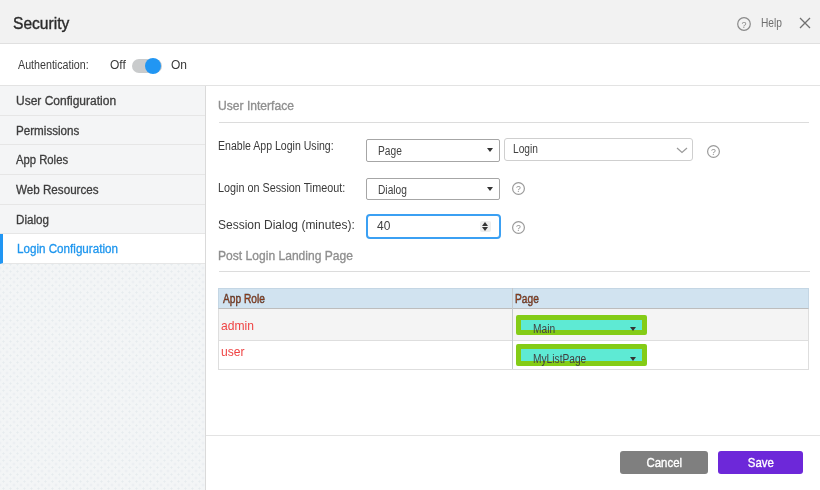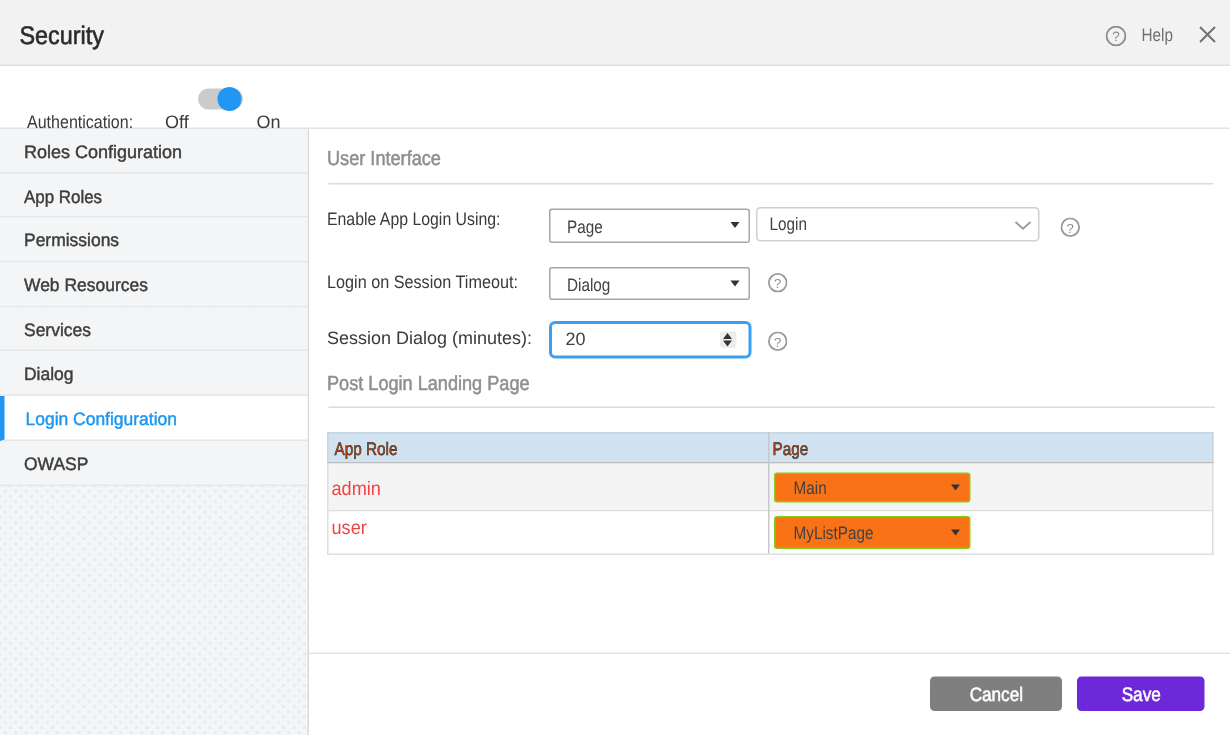--- a/index.html
+++ b/index.html
@@ -8,21 +8,21 @@
   .abs { position:absolute; }
   .tx { display:inline-block; transform-origin:0 50%; white-space:nowrap; }
 
   
   .hdr { position:absolute; left:0; top:0; width:820px; height:44px; background:#f2f2f2; border-bottom:1px solid #e0e0e0; }
   .title { position:absolute; left:13px; top:14px; font-size:17px; color:#2b2b2b; -webkit-text-stroke:0.4px #2b2b2b; }
   .helptxt { position:absolute; left:761px; top:16px; font-size:12px; color:#6f6f6f; }
 
   
   .authrow { position:absolute; left:0; top:45px; width:820px; height:41px; background:#fff; border-bottom:1px solid #e3e3e3; }
-  .ar { position:absolute; top:0; height:41px; line-height:41px; font-size:12px; color:#3a3a3a;margin-top:16px; }
+  .ar { position:absolute; top:0; height:41px; line-height:41px; font-size:12px; color:#3a3a3a; }
   .track { position:absolute; left:132px; top:14px; width:30px; height:14px; background:#c9cbcc; border-radius:7px; }
   .knob { position:absolute; left:13px; top:-1px; width:16px; height:16px; background:#2196f3; border-radius:50%; }
 
   
   .sidebar { position:absolute; left:0; top:86px; width:206px; height:404px;
     background-color:#f3f5f6;
     background-image:radial-gradient(circle, #e6ebee 0.9px, rgba(0,0,0,0) 1.2px),
                      radial-gradient(circle, #e6ebee 0.9px, rgba(0,0,0,0) 1.2px);
     background-size:7px 7px, 7px 7px;
     background-position:0 0, 3.5px 3.5px;
@@ -49,21 +49,21 @@
   .spin .up { position:absolute; left:2px; top:1px; width:0; height:0; border-left:3.5px solid transparent; border-right:3.5px solid transparent; border-bottom:4px solid #333; }
   .spin .dn { position:absolute; left:2px; bottom:1px; width:0; height:0; border-left:3.5px solid transparent; border-right:3.5px solid transparent; border-top:4px solid #333; }
 
   
   .thead { position:absolute; left:218px; top:288px; width:591px; height:20.5px; background:#d1e3f0; border:1px solid #c4d6e4; border-bottom:1px solid #bdbdbd; }
   .thc { position:absolute; top:0; height:19px; line-height:20px; font-size:12px; color:#c2410c; -webkit-text-stroke:0.4px #333; }
   .coldiv { position:absolute; left:512px; top:288px; width:1px; height:81px; background:#c4c9cd; }
   .r1 { position:absolute; left:218px; top:308.5px; width:591px; height:32px; background:#f4f4f4; border:1px solid #dedede; border-top:none; }
   .r2 { position:absolute; left:218px; top:340.5px; width:591px; height:29px; background:#fff; border:1px solid #dedede; border-top:none; }
   .ctext { position:absolute; left:221px; font-size:13px; color:#ef4444; }
-  .cellsel { position:absolute; background:#f97316; border:1px solid #84cc16; border-radius:2px; font-size:12px; color:#424242; }
+  .cellsel { position:absolute; background:#5eead4; border:5px solid #84cc16; border-radius:2px; font-size:12px; color:#424242; }
   .cellsel .stx { position:absolute; left:12px; top:0; height:19px; line-height:19px; }
 
   
   .footline { position:absolute; left:206px; top:435px; width:614px; height:1px; background:#e3e3e3; }
   .btn { position:absolute; top:451px; height:23px; border-radius:3px; color:#fff; font-size:13px; text-align:center; line-height:23px; -webkit-text-stroke:0.35px #fff; }
   .cancel { left:620px; width:88px; background:#7f7f7f; }
   .save { left:718px; width:85px; background:#6d28d9; }
 </style>
 </head>
 <body>
@@ -82,28 +82,26 @@
   <div class="authrow">
     <div class="ar" style="left:18px"><span class="tx" style="transform:scaleX(0.891)">Authentication:</span></div>
     <div class="ar" style="left:110px"><span class="tx" style="transform:scaleX(1)">Off</span></div>
     <div class="track">
       <div class="knob"></div>
     </div>
     <div class="ar" style="left:171px"><span class="tx" style="transform:scaleX(1)">On</span></div>
   </div>
 
   <div class="sidebar">
-    <div class="item">Roles Configuration</div>
+    <div class="item">User Configuration</div>
+    <div class="item"><span class="tx" style="transform:scaleX(0.97)">Permissions</span></div>
     <div class="item"><span class="tx" style="transform:scaleX(0.94)">App Roles</span></div>
-    <div class="item"><span class="tx" style="transform:scaleX(0.97)">Permissions</span></div>
     <div class="item"><span class="tx" style="transform:scaleX(0.97)">Web Resources</span></div>
-    <div class="item"><span class="tx" style="transform:scaleX(0.97)">Services</span></div>
     <div class="item"><span class="tx" style="transform:scaleX(0.97)">Dialog</span></div>
     <div class="item sel"><span class="tx" style="transform:scaleX(0.97)">Login Configuration</span></div>
-    <div class="item"><span class="tx" style="transform:scaleX(0.97)">OWASP</span></div>
   </div>
 
   <div class="sect" style="top:98px"><span class="tx" style="transform:scaleX(0.896)">User Interface</span></div>
   <div class="hrline" style="left:219px;top:122px;width:590px"></div>
 
   <div class="flab" style="top:135px"><span class="tx" style="transform:scaleX(0.88)">Enable App Login Using:</span></div>
   <div class="selbox" style="left:366px;top:139px;width:134px;height:22.5px">
     <div class="stx"><span class="tx" style="transform:scaleX(0.85)">Page</span></div>
     <div class="tri"></div>
   </div>
@@ -123,21 +121,21 @@
     <div class="stx"><span class="tx" style="transform:scaleX(0.85)">Dialog</span></div>
     <div class="tri"></div>
   </div>
   <svg class="abs" style="left:512px;top:182.3px" width="13" height="13" viewBox="0 0 13 13">
     <circle cx="6.5" cy="6.5" r="5.9" fill="none" stroke="#9a9a9a" stroke-width="1.2"></circle>
     <text x="6.5" y="10" text-anchor="middle" font-size="8.7" fill="#8a8a8a" font-family="Liberation Sans">?</text>
   </svg>
 
   <div class="flab" style="top:214px"><span class="tx" style="transform:scaleX(1)">Session Dialog (minutes):</span></div>
   <div class="numbox">
-    <div class="stx">20</div>
+    <div class="stx">40</div>
     <div class="spin">
       <div class="up"></div>
       <div class="dn"></div>
     </div>
   </div>
   <svg class="abs" style="left:512px;top:221px" width="13" height="13" viewBox="0 0 13 13">
     <circle cx="6.5" cy="6.5" r="5.9" fill="none" stroke="#9a9a9a" stroke-width="1.2"></circle>
     <text x="6.5" y="10" text-anchor="middle" font-size="8.7" fill="#8a8a8a" font-family="Liberation Sans">?</text>
   </svg>
 

